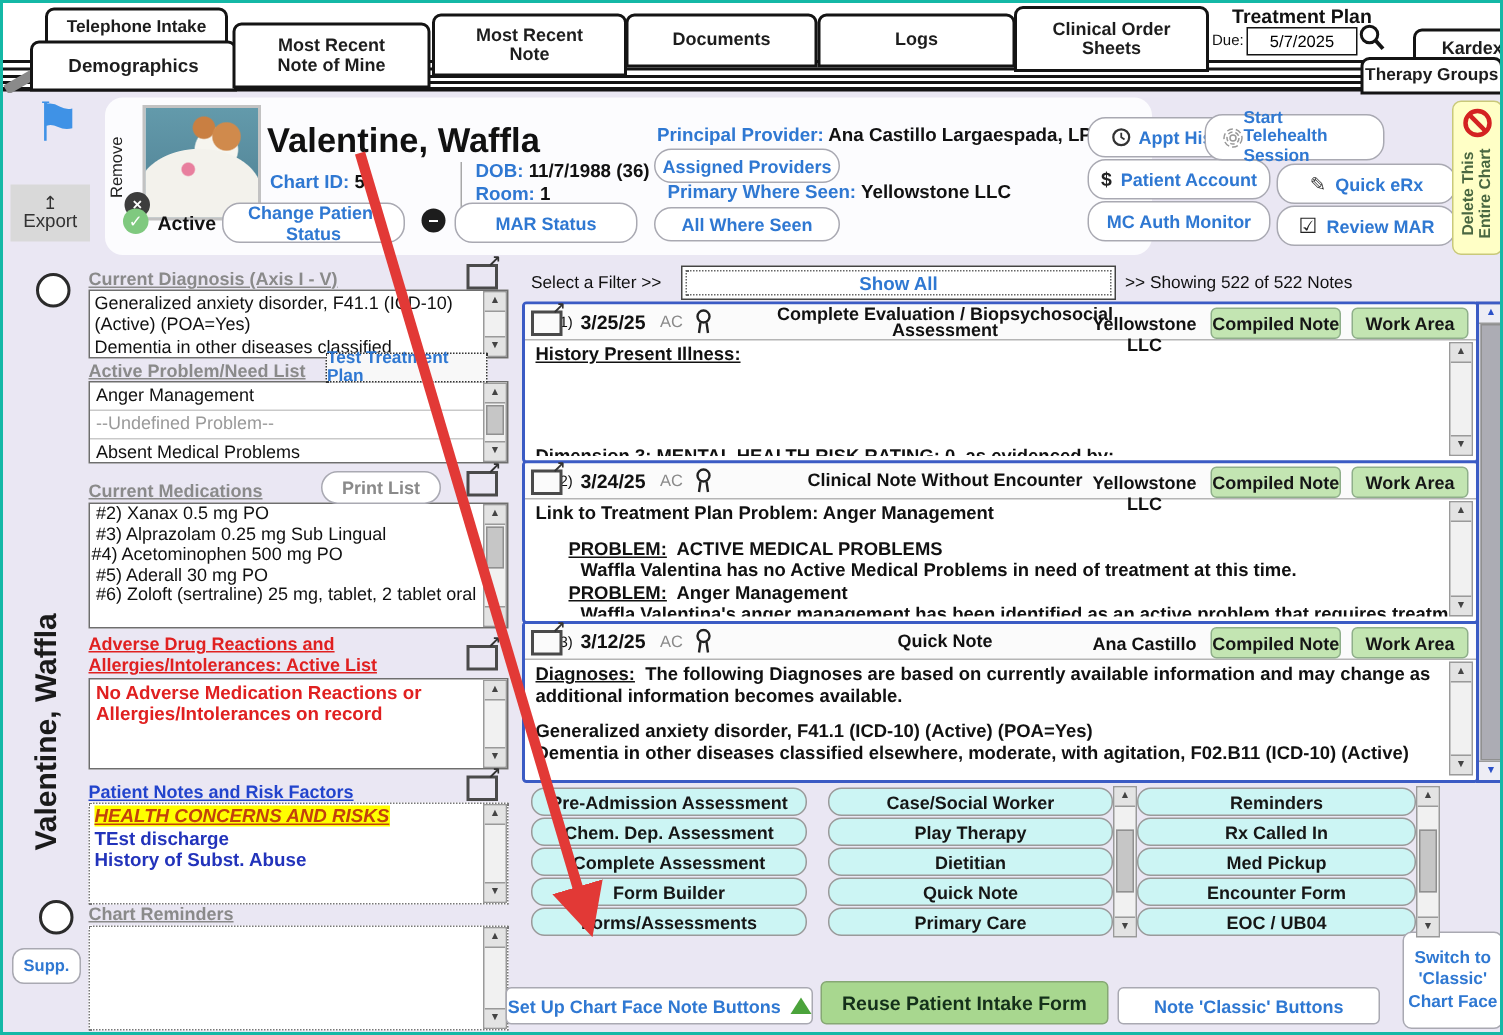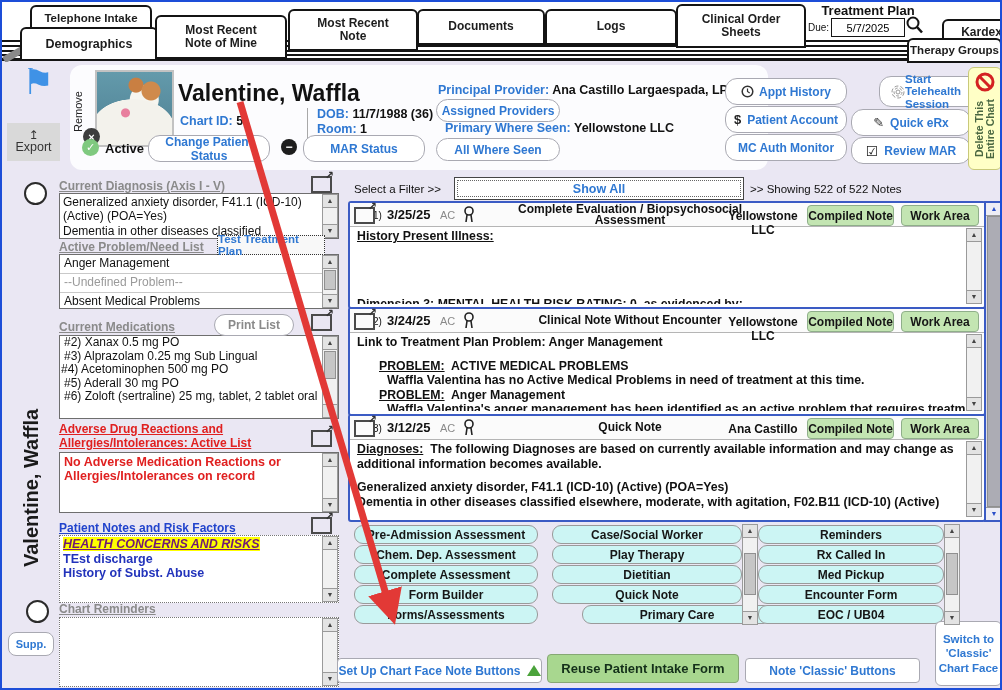--- a/index.html
+++ b/index.html
@@ -1,18 +1,18 @@
 <!DOCTYPE html>
 <html><head>
 <meta charset="utf-8">
 <style>
   html,body{margin:0;padding:0}
   body{width:1002px;height:690px;position:relative;overflow:hidden;background:#fff;
        font-family:"Liberation Sans","DejaVu Sans",sans-serif;color:#111}
-  #root{position:absolute;inset:0;border:2px solid #1d4ed8;overflow:hidden;background:#EAE7F3}
+  #root{position:absolute;inset:0;border:2px solid #14b8a6;overflow:hidden;background:#EAE7F3}
   .abs{position:absolute}
   .b{font-weight:bold}
   #topstrip{position:absolute;top:0;left:0;width:100%;height:57px;background:#fff;z-index:0}
   #mainbg{position:absolute;top:56px;left:0;right:0;bottom:0;background:#EAE7F3;border-top:3px solid #141414;z-index:0}
   .hline{position:absolute;left:0;width:100%;height:2px;background:#141414;z-index:1}
   .tab{position:absolute;z-index:3;background:#fff;border:2px solid #141414;border-radius:6px 6px 0 0;
        display:flex;align-items:center;justify-content:center;text-align:center;font-weight:bold;
        color:#1d1d1d;line-height:1.12}
   .card{position:absolute;background:#FCFCFE;border-radius:12px;z-index:2}
   .blue{color:#2F78D2}
@@ -155,21 +155,21 @@
       </svg>
     <span>Appt History</span>
   </div>
   <div class="btn" style="left:723px;top:104px;width:120px;height:25px;font-size:12px;gap:6px">
     <span style="color:#222;font-size:13px">$</span>
     <span>Patient Account</span>
   </div>
   <div class="btn" style="left:723px;top:132px;width:120px;height:25px;font-size:12px">
       <span>MC Auth Monitor</span>
     </div>
-  <div class="btn" style="left:877px;top:74px;width:118px;height:29px;font-size:11.5px;gap:0;line-height:1.1">
+  <div class="btn" style="left:801px;top:74px;width:118px;height:29px;font-size:11.5px;gap:0;line-height:1.1">
     <svg width="14" height="14">
         <g fill="none" stroke="#999" stroke-width="1">
           <circle cx="7" cy="7" r="2"></circle>
           <circle cx="7" cy="7" r="4" stroke-dasharray="3 2"></circle>
           <circle cx="7" cy="7" r="6" stroke-dasharray="4 2"></circle>
         </g>
       </svg>
     <span style="width:82px;text-align:left">Start Telehealth Session</span>
   </div>
   <div class="btn" style="left:849px;top:107px;width:118px;height:25px;font-size:12px;gap:6px">
@@ -240,21 +240,21 @@
     <div class="b" style="padding:2px 4px;width:250px;color:#E02020;font-size:12.5px">No Adverse Medication Reactions or Allergies/Intolerances on record</div>
     <div class="sb" style="right:0;top:0;bottom:0">
         <i class="up">▲</i>
         <i class="dn">▼</i>
       </div>
   </div>
 
   <div class="sec" style="left:57px;top:519px;color:#2244CC">Patient Notes and Risk Factors</div>
   <span class="pop" style="left:309px;top:515px"></span>
   <div class="lbox dotted" style="left:57px;top:533px;width:278px;height:66px">
-    <div style="padding:1px 3px"><span class="b" style="background:#FFFF00;color:#701a75;font-style:italic;text-decoration:underline;font-size:12.5px">HEALTH CONCERNS AND RISKS</span></div>
+    <div style="padding:1px 3px"><span class="b" style="background:#FFFF00;color:#c2410c;font-style:italic;text-decoration:underline;font-size:12.5px">HEALTH CONCERNS AND RISKS</span></div>
     <div class="b" style="padding:0 3px;color:#2233BB;font-size:12.5px">TEst discharge</div>
     <div class="b" style="padding:0 3px;color:#2233BB;font-size:12.5px">History of Subst. Abuse</div>
     <div class="sb" style="right:0;top:0;bottom:0">
         <i class="up">▲</i>
         <i class="dn">▼</i>
       </div>
   </div>
 
   <div class="radio" style="left:24px;top:598px"></div>
   <div class="sec" style="left:57px;top:600px">Chart Reminders</div>
@@ -394,21 +394,21 @@
     </div>
   <div class="cyan" style="left:550px;top:563px;width:188px;height:17px">
       <span>Dietitian</span>
     </div>
   <div class="cyan" style="left:550px;top:543px;width:188px;height:17px">
       <span>Play Therapy</span>
     </div>
   <div class="cyan" style="left:550px;top:583px;width:188px;height:17px">
       <span>Quick Note</span>
     </div>
-  <div class="cyan" style="left:580px;top:603px;width:188px;height:17px">
+  <div class="cyan" style="left:550px;top:603px;width:188px;height:17px">
       <span>Primary Care</span>
     </div>
   <div class="sb" style="left:740px;top:522px;height:99px">
       <i class="up">▲</i>
       <span class="th" style="top:28px;height:40px"></span>
       <i class="dn">▼</i>
     </div>
 
   <div class="cyan" style="left:756px;top:523px;width:184px;height:17px">
       <span>Reminders</span>

